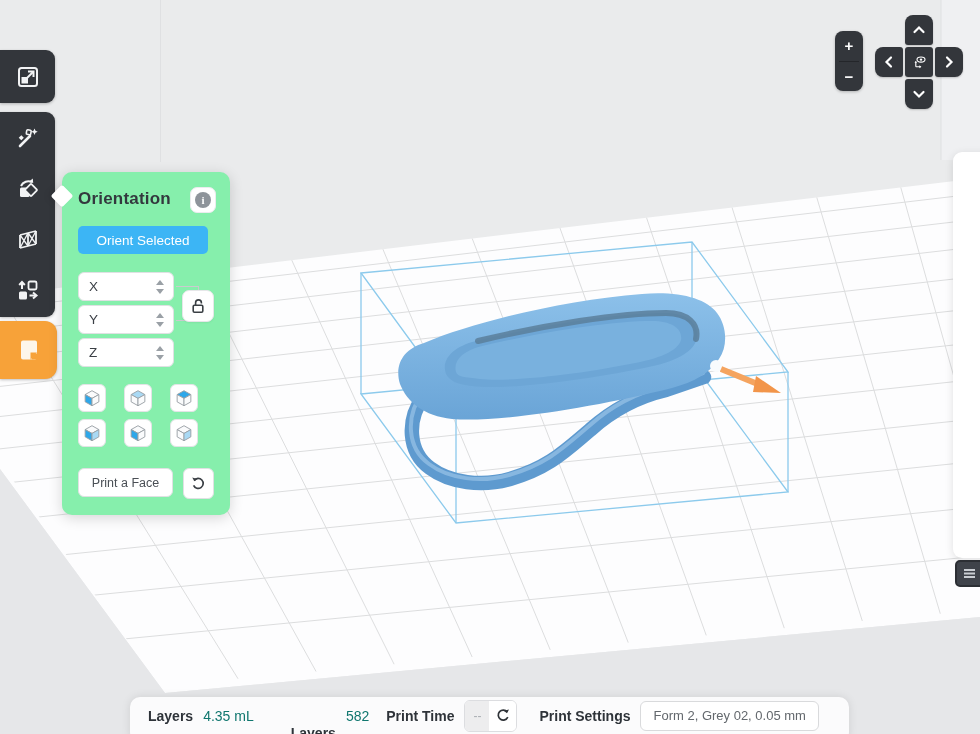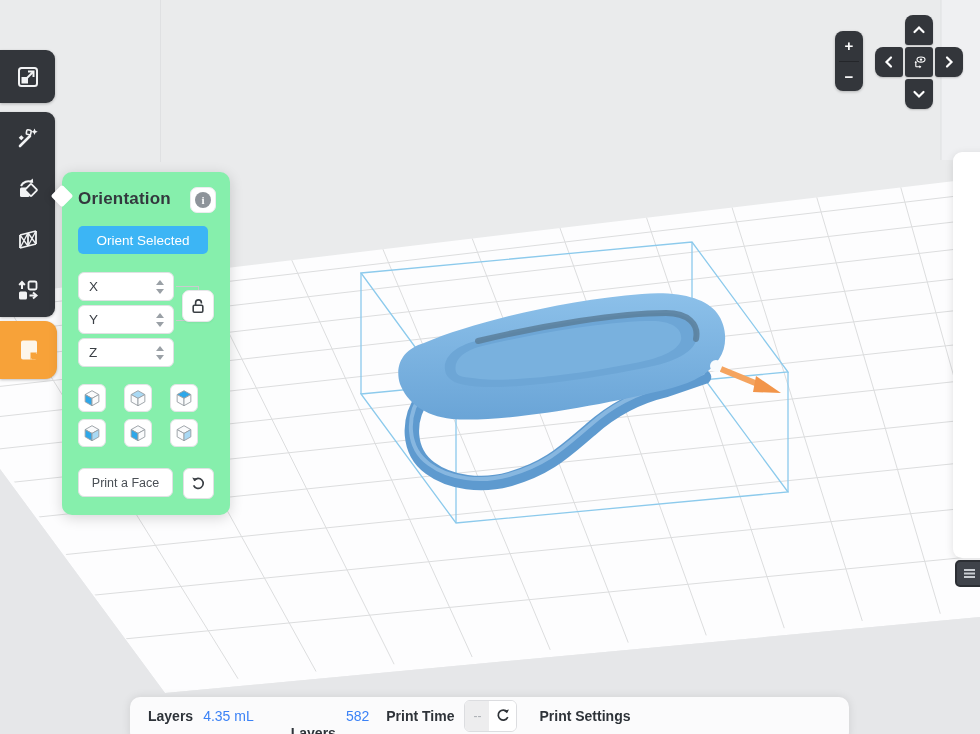--- a/index.html
+++ b/index.html
@@ -116,21 +116,21 @@
 
   
   #status-bar{
     position:absolute;left:130px;top:697px;width:719px;height:45px;
     background:#fbfbfc;border-radius:10px;box-shadow:0 0 10px rgba(0,0,0,.10);
     display:flex;align-items:center;padding-left:18px;box-sizing:border-box;
   }
   #status-bar{align-items:flex-start;}
   .bar-row{display:flex;align-items:center;height:37px;}
   .bar-label{font-size:14px;font-weight:bold;color:#2e3339;}
-  .bar-value{font-size:14px;color:#3b82f6;margin-left:10px;}
+  .bar-value{font-size:14px;color:#0f766e;margin-left:10px;}
   .gap-a{margin-left:37px;margin-top:35px;}
   .gap-b{margin-left:17px;}
   .gap-c{margin-left:22px;}
   #print-time-ctrl{
     margin-left:10px;height:30px;border:1px solid #dcdde0;border-radius:6px;
     background:#fff;display:flex;overflow:hidden;cursor:pointer;
   }
   #print-time-val{width:24px;background:#ededee;display:flex;align-items:center;justify-content:center;font-size:12px;color:#aaaeb3;}
   #refresh-cell{width:27px;display:flex;align-items:center;justify-content:center;background:#fff;}
   #print-settings-btn{
@@ -405,14 +405,17 @@
       <div id="print-time-val">--</div>
       <div id="refresh-cell">
         <svg width="15" height="15" viewBox="0 0 15 15">
           <path d="M12.2,4.0 A5,5 0 1 0 12.8,9.2" fill="none" stroke="#2f3338" stroke-width="1.7"></path>
           <path d="M14.0,1.4 L12.0,5.2 L8.8,2.8 z" fill="#2f3338"></path>
         </svg>
       </div>
     </div>
 
     <span class="bar-label gap-c">Print Settings</span>
+    <div id="print-settings-btn">
+      <span>Form 2, Grey 02, 0.05 mm</span>
+    </div>
   </div>
 </div>
 
 </body></html>

